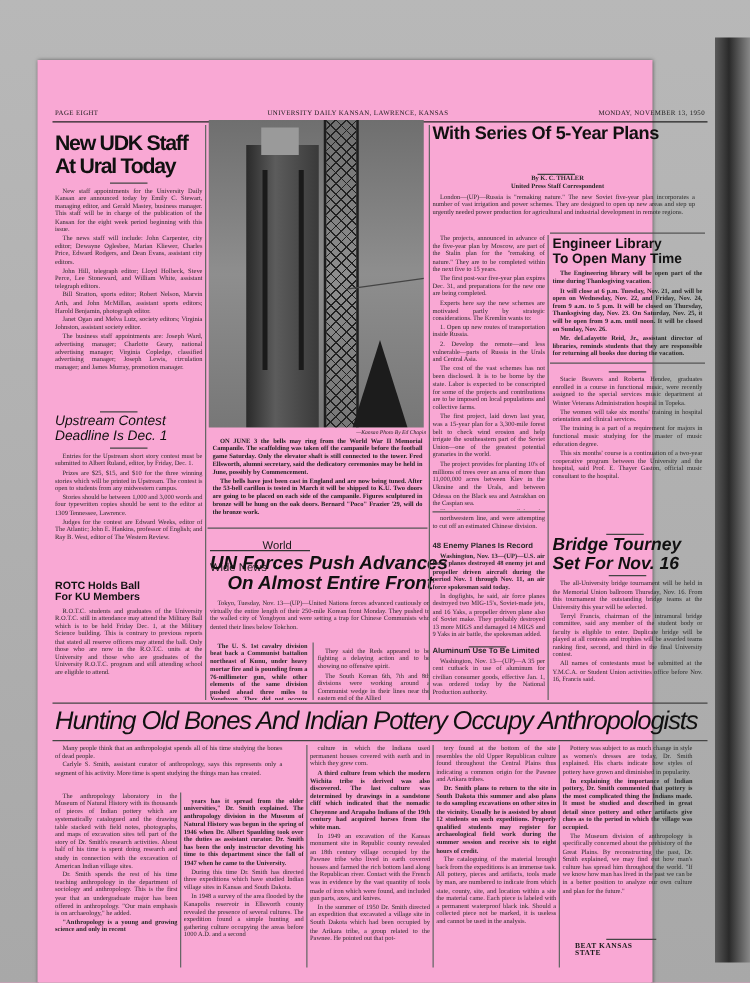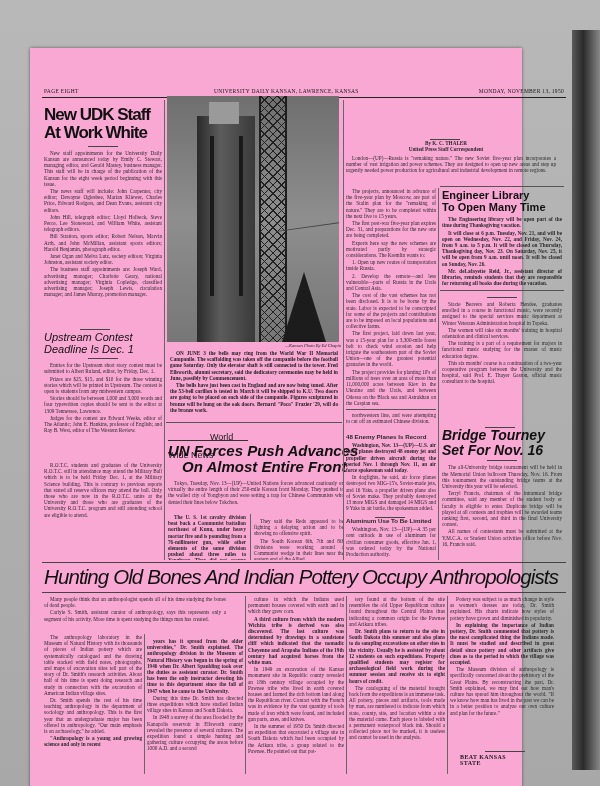--- a/index.html
+++ b/index.html
@@ -33,21 +33,21 @@
   <div style="position:absolute;top:40px;left:14px;width:520px;height:8px;font-size:5.5px;letter-spacing:.3px;">
     <span style="position:absolute;left:0;top:0;">PAGE EIGHT</span>
     <span style="position:absolute;left:170px;top:0;">UNIVERSITY DAILY KANSAN, LAWRENCE, KANSAS</span>
     <span style="position:absolute;right:0;top:0;">MONDAY, NOVEMBER 13, 1950</span>
   </div>
   <div class="rule" style="top:49px;left:12px;width:524px;height:1px;"></div>
 
   <div class="col" style="left:14px;top:52px;width:118px;height:225px;">
     <div class="hl" style="font-size:17px;letter-spacing:-1px;margin:6px 0 4px;">
       <div>New UDK Staff</div>
-      <div>At Work White</div>
+      <div>At Ural Today</div>
     </div>
     <div class="deck"></div>
     <p>New staff appointments for the University Daily Kansan are announced today by Emily C. Stewart, managing editor, and Gerald Mastey, business manager. This staff will be in charge of the publication of the Kansan for the eight week period beginning with this issue.</p>
     <p>The news staff will include: John Carpenter, city editor; Dewayne Oglesbee, Marian Kliewer, Charles Price, Edward Rodgers, and Dean Evans, assistant city editors.</p>
     <p>John Hill, telegraph editor; Lloyd Holbeck, Steve Perce, Lee Stoneward, and William White, assistant telegraph editors.</p>
     <p>Bill Stratton, sports editor; Robert Nelson, Marvin Arth, and John McMillan, assistant sports editors; Harold Benjamin, photograph editor.</p>
     <p>Janet Ogan and Melva Lutz, society editors; Virginia Johnston, assistant society editor.</p>
     <p>The business staff appointments are: Joseph Ward, advertising manager; Charlotte Geary, national advertising manager; Virginia Copledge, classified advertising manager; Joseph Lewis, circulation manager; and James Murray, promotion manager.</p>
   </div>
   <div class="deck" style="position:absolute;left:50px;top:278px;"></div>
@@ -58,20 +58,24 @@
       <div>Deadline Is Dec. 1</div>
     </div>
     <div class="deck"></div>
     <p>Entries for the Upstream short story contest must be submitted to Albert Ruland, editor, by Friday, Dec. 1.</p>
     <p>Prizes are $25, $15, and $10 for the three winning stories which will be printed in Upstream. The contest is open to students from any midwestern campus.</p>
     <p>Stories should be between 1,000 and 3,000 words and four typewritten copies should be sent to the editor at 1309 Tennessee, Lawrence.</p>
     <p>Judges for the contest are Edward Weeks, editor of The Atlantic; John E. Hankins, professor of English; and Ray B. West, editor of The Western Review.</p>
   </div>
 
   <div class="col" style="left:14px;top:414px;width:118px;height:100px;">
+    <div class="hl" style="font-size:8.5px;margin:2px 0 4px;">
+      <div>ROTC Holds Ball</div>
+      <div>For KU Members</div>
+    </div>
     <p>R.O.T.C. students and graduates of the University R.O.T.C. still in attendance may attend the Military Ball which is to be held Friday Dec. 1, at the Military Science building. This is contrary to previous reports that stated all reserve officers may attend the ball. Only those who are now in the R.O.T.C. units at the University and those who are graduates of the University R.O.T.C. program and still attending school are eligible to attend.</p>
   </div>
 
   <div class="rule" style="top:52px;left:134px;width:1px;height:460px;background:#666;"></div>
 
   <div class="photo" style="left:137px;top:48px;width:172px;height:246px;">
     <div class="tower" style="left:30px;top:20px;width:58px;height:226px;"></div>
     <div style="position:absolute;left:42px;top:6px;width:30px;height:22px;background:#9a9a9a;"></div>
     <div class="slit" style="left:43px;top:40px;height:160px;"></div>
     <div class="slit" style="left:72px;top:40px;height:160px;"></div>
@@ -103,20 +107,21 @@
   </div>
   <div class="rule" style="top:466px;left:220px;width:1px;height:46px;background:#666;"></div>
   <div class="col" style="left:224px;top:470px;width:90px;height:42px;">
     <p>They said the Reds appeared to be fighting a delaying action and to be showing no offensive spirit.</p>
     <p>The South Korean 6th, 7th and 8th divisions were working around a Communist wedge in their lines near the eastern end of the Allied</p>
   </div>
 
   <div class="rule" style="top:52px;left:313px;width:1px;height:460px;background:#666;"></div>
 
   <div class="hl" style="position:absolute;left:316px;top:52px;font-size:14.5px;white-space:nowrap;letter-spacing:-.3px;">
+    <div>With Series Of 5-Year Plans</div>
   </div>
   <div class="deck" style="position:absolute;left:400px;top:88px;"></div>
   <div class="col" style="left:316px;top:92px;width:200px;height:14px;text-align:center;font-weight:bold;">
     <div>By K. C. THALER</div>
     <div>United Press Staff Correspondent</div>
   </div>
   <div class="col" style="left:316px;top:107px;width:210px;height:30px;">
     <p>London—(UP)—Russia is "remaking nature." The new Soviet five-year plan incorporates a number of vast irrigation and power schemes. They are designed to open up new areas and step up urgently needed power production for agricultural and industrial development in remote regions.</p>
   </div>
   <div class="rule" style="top:138px;left:410px;width:124px;height:1px;background:#555;"></div>

